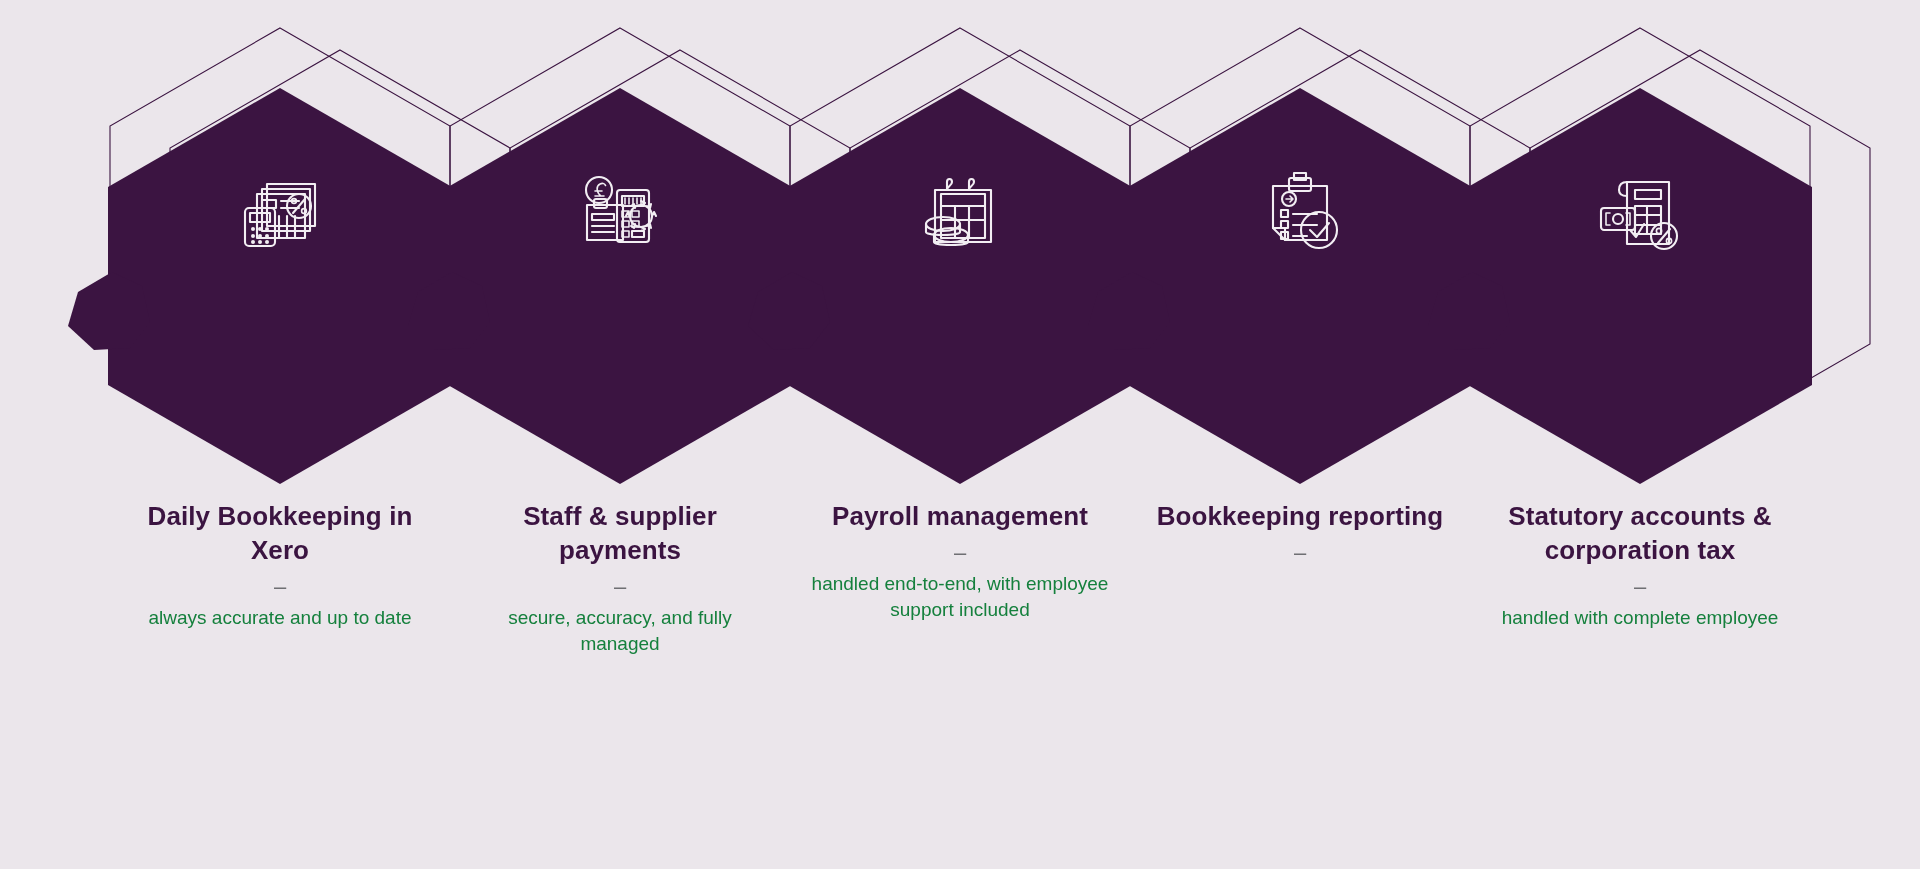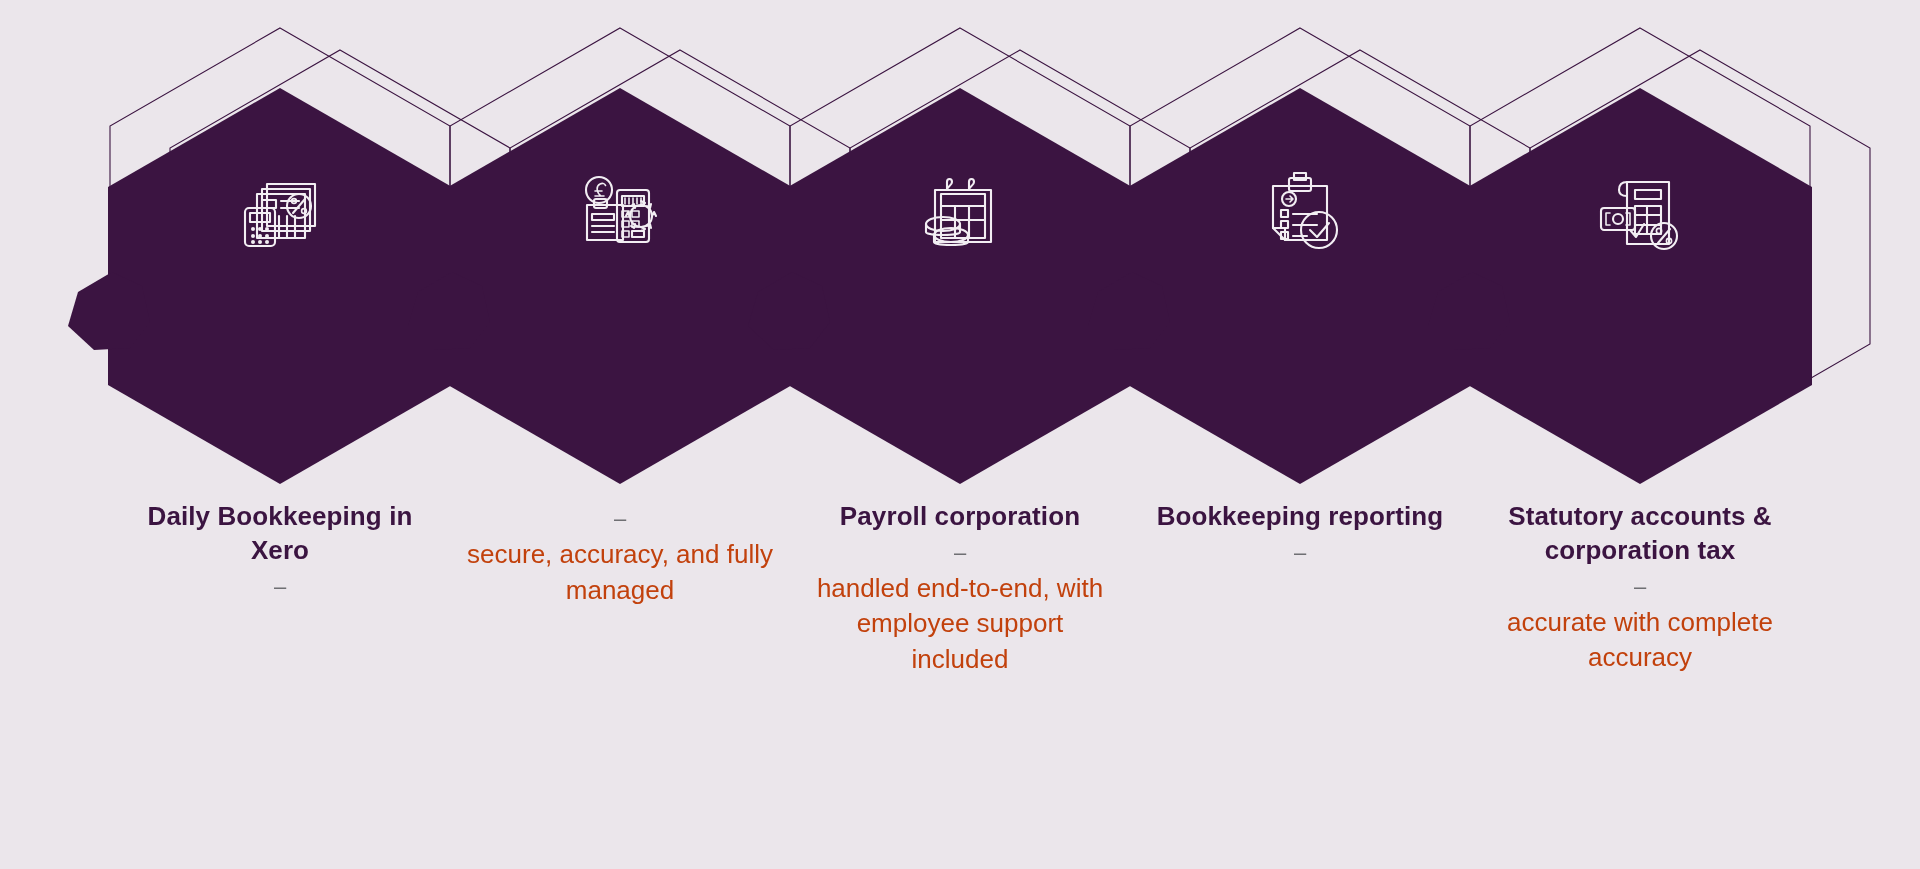--- a/index.html
+++ b/index.html
@@ -123,22 +123,22 @@
     margin: 0;
   }
   .card-sep {
     color: #6f6f73;
     font-size: 22px;
     line-height: 1.5;
     margin: 2px 0 2px 0;
     font-weight: 400;
   }
   .card-desc {
-    color: #c2410c;
-    font-size: 26px;
+    color: #15803d;
+    font-size: 19px;
     line-height: 1.37;
     margin: 0;
     font-weight: 400;
     text-align: center;
   }
 </style>
 </head>
 <body>
 
 <div id="board">
@@ -179,20 +179,21 @@
               <circle class="ico-fill" cx="16" cy="74" r="2"></circle>
               <circle class="ico-fill" cx="23" cy="74" r="2"></circle>
               <circle class="ico-fill" cx="30" cy="74" r="2"></circle>
             </svg>
           </div>
         </div>
       </div>
       <div class="card-text">
         <div class="card-title">Daily Bookkeeping in Xero</div>
         <div class="card-sep">–</div>
+        <div class="card-desc">always accurate and up to date</div>
       </div>
     </div>
 
     <div class="card">
       <div class="hex-art">
         <svg class="hex-svg" viewBox="0 0 460 470">
           <polygon class="outline-hex" points="230,28 400,126 400,322 230,420 60,322 60,126"></polygon>
           <polygon class="outline-hex" points="290,50 460,148 460,344 290,442 120,344 120,148"></polygon>
           <polygon class="solid-hex" points="230,88 402,187 402,385 230,484 58,385 58,187"></polygon>
           <polygon class="small-poly" points="28,292 62,272 92,286 100,322 80,348 44,350 18,326"></polygon>
@@ -221,20 +222,21 @@
               <rect class="ico-thin" x="55" y="43" width="7" height="6"></rect>
               <rect class="ico-thin" x="45" y="53" width="7" height="6"></rect>
               <rect class="ico-thin" x="55" y="53" width="7" height="6"></rect>
               <rect class="ico-thin" x="45" y="63" width="7" height="6"></rect>
               <rect class="ico" x="55" y="63" width="12" height="6"></rect>
             </svg>
           </div>
         </div>
       </div>
       <div class="card-text">
+        <div class="card-title">Staff &amp; supplier payments</div>
         <div class="card-sep">–</div>
         <div class="card-desc">secure, accuracy, and fully managed</div>
       </div>
     </div>
 
     <div class="card">
       <div class="hex-art">
         <svg class="hex-svg" viewBox="0 0 460 470">
           <polygon class="outline-hex" points="230,28 400,126 400,322 230,420 60,322 60,126"></polygon>
           <polygon class="outline-hex" points="290,50 460,148 460,344 290,442 120,344 120,148"></polygon>
@@ -254,21 +256,21 @@
               <path class="ico" d="M52 22 L52 14 C52 10 57 10 57 14 C57 18 52 18 52 22"></path>
               <ellipse class="ico" cx="26" cy="56" rx="17" ry="7"></ellipse>
               <path class="ico" d="M9 56 L9 64 C9 68 43 68 43 64 L43 56"></path>
               <ellipse class="ico" cx="34" cy="67" rx="17" ry="7"></ellipse>
               <path class="ico" d="M17 67 L17 74 C17 78 51 78 51 74 L51 67"></path>
             </svg>
           </div>
         </div>
       </div>
       <div class="card-text">
-        <div class="card-title">Payroll corporation</div>
+        <div class="card-title">Payroll management</div>
         <div class="card-sep">–</div>
         <div class="card-desc">handled end-to-end, with employee support included</div>
       </div>
     </div>
 
     <div class="card">
       <div class="hex-art">
         <svg class="hex-svg" viewBox="0 0 460 470">
           <polygon class="outline-hex" points="230,28 400,126 400,322 230,420 60,322 60,126"></polygon>
           <polygon class="outline-hex" points="290,50 460,148 460,344 290,442 120,344 120,148"></polygon>
@@ -328,18 +330,18 @@
               <circle class="ico-thin" cx="62" cy="63" r="2.6"></circle>
               <circle class="ico-thin" cx="72" cy="73" r="2.6"></circle>
               <line class="ico" x1="61" y1="75" x2="73" y2="61"></line>
             </svg>
           </div>
         </div>
       </div>
       <div class="card-text">
         <div class="card-title">Statutory accounts &amp; corporation tax</div>
         <div class="card-sep">–</div>
-        <div class="card-desc">accurate with complete accuracy</div>
+        <div class="card-desc">handled with complete employee</div>
       </div>
     </div>
 
   </div>
 </div>
 
 </body></html>

